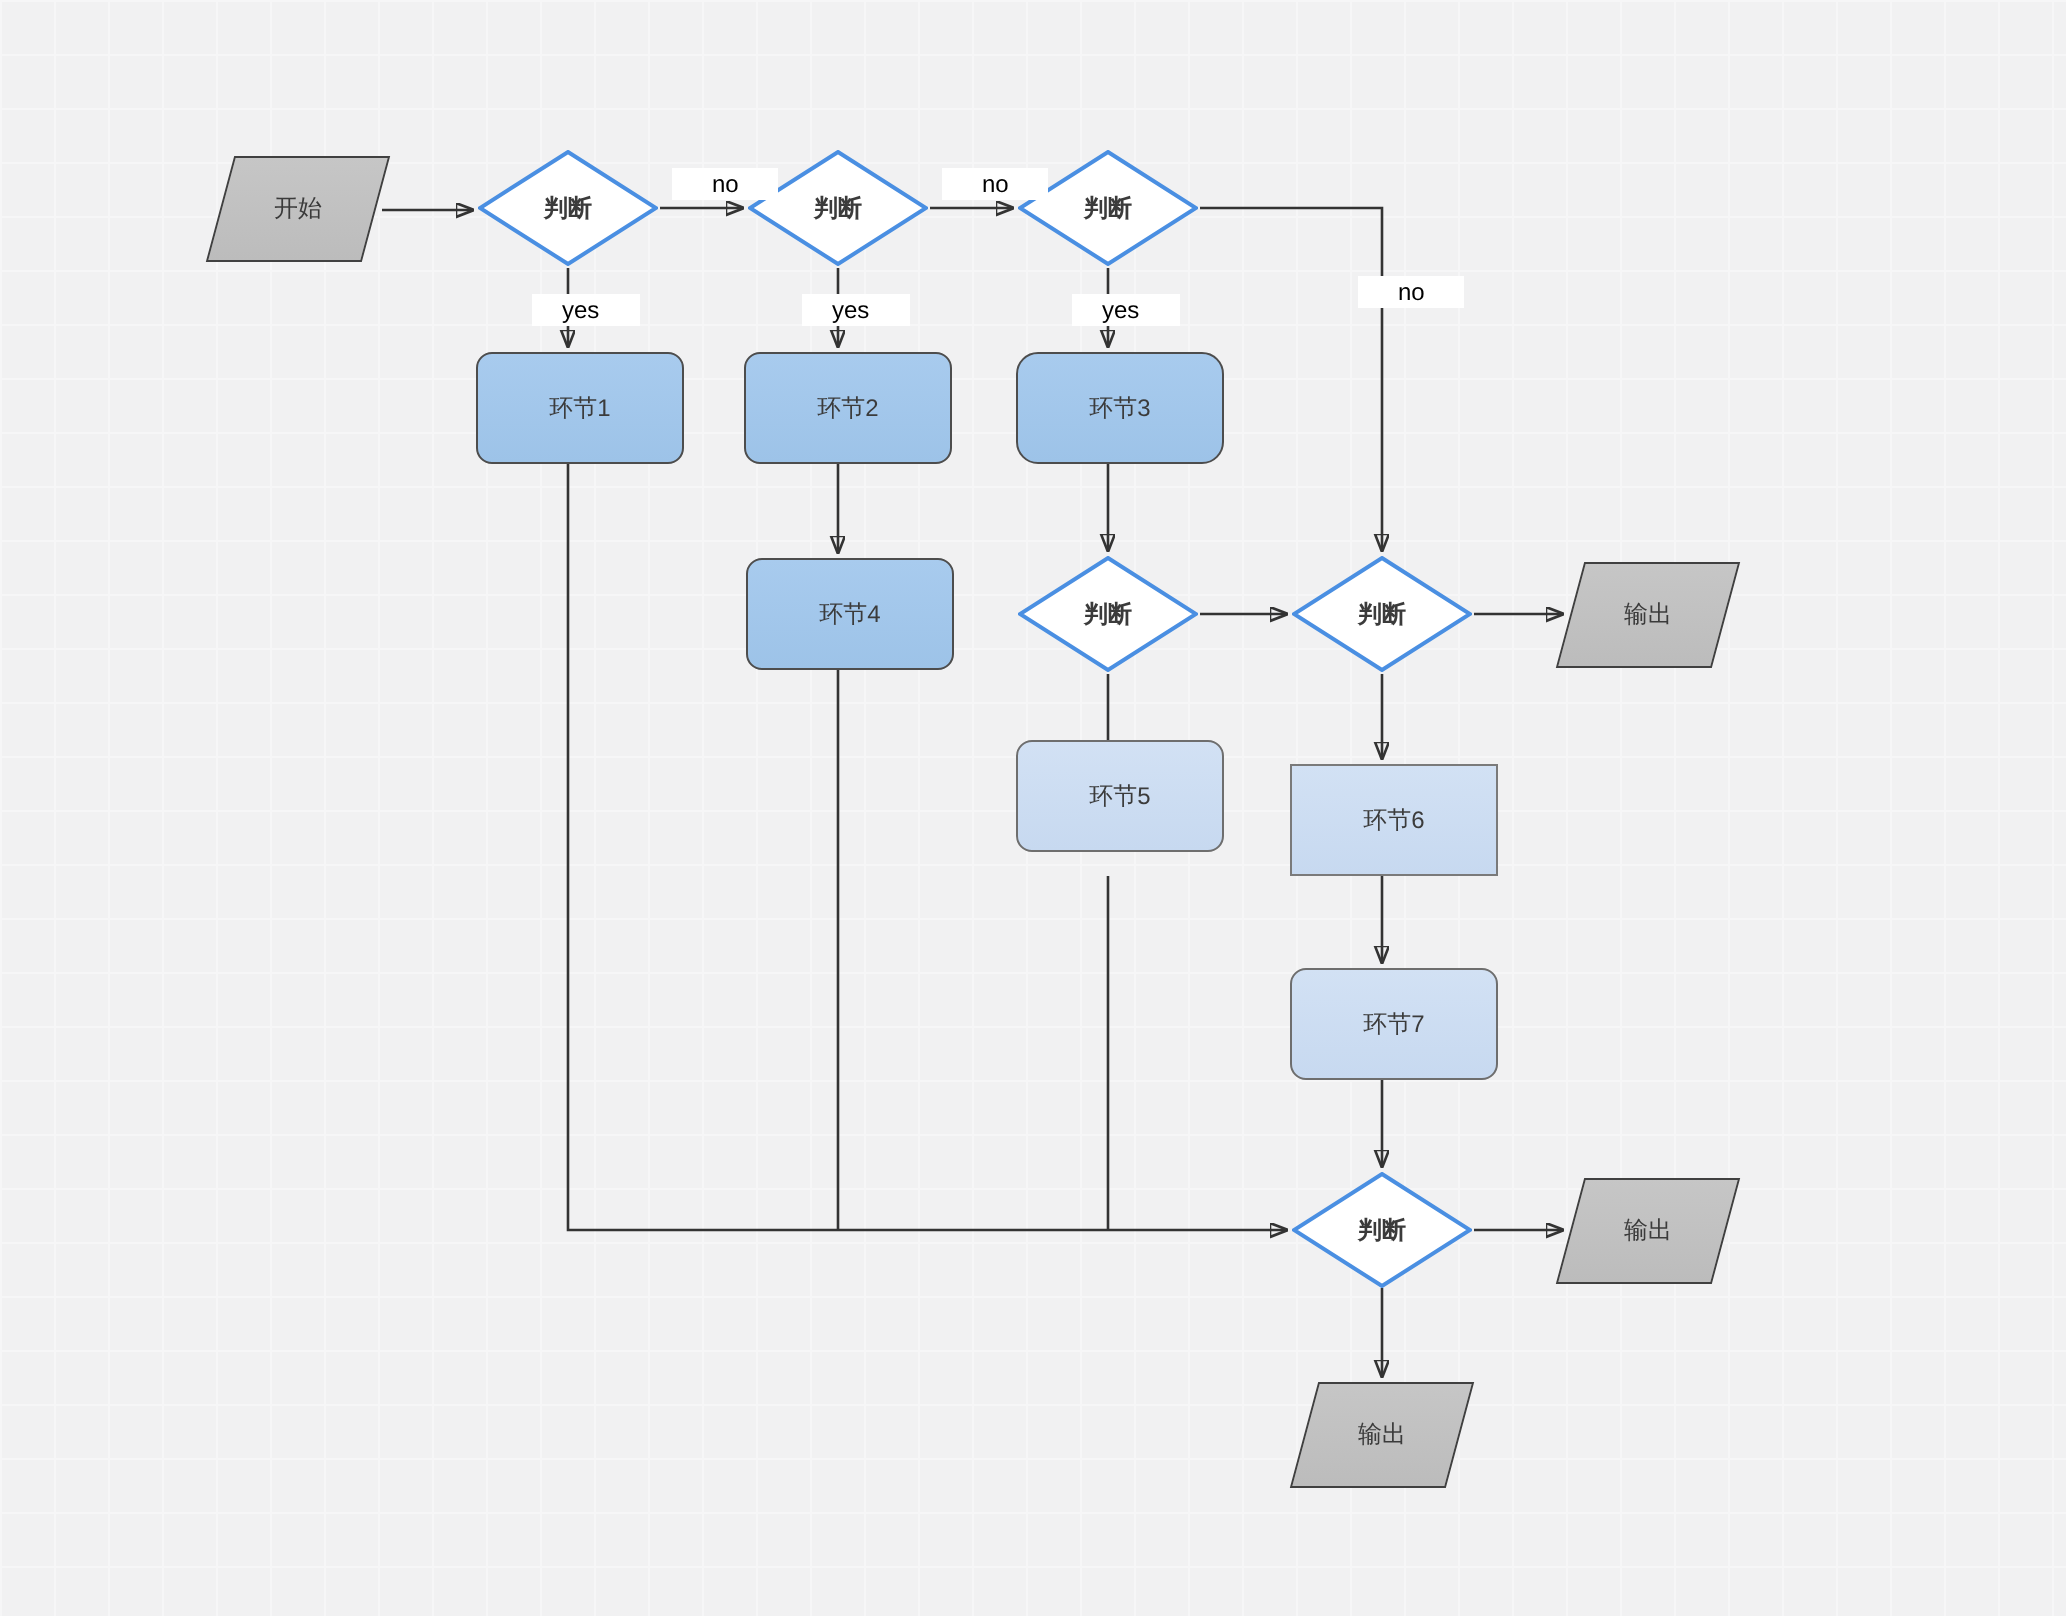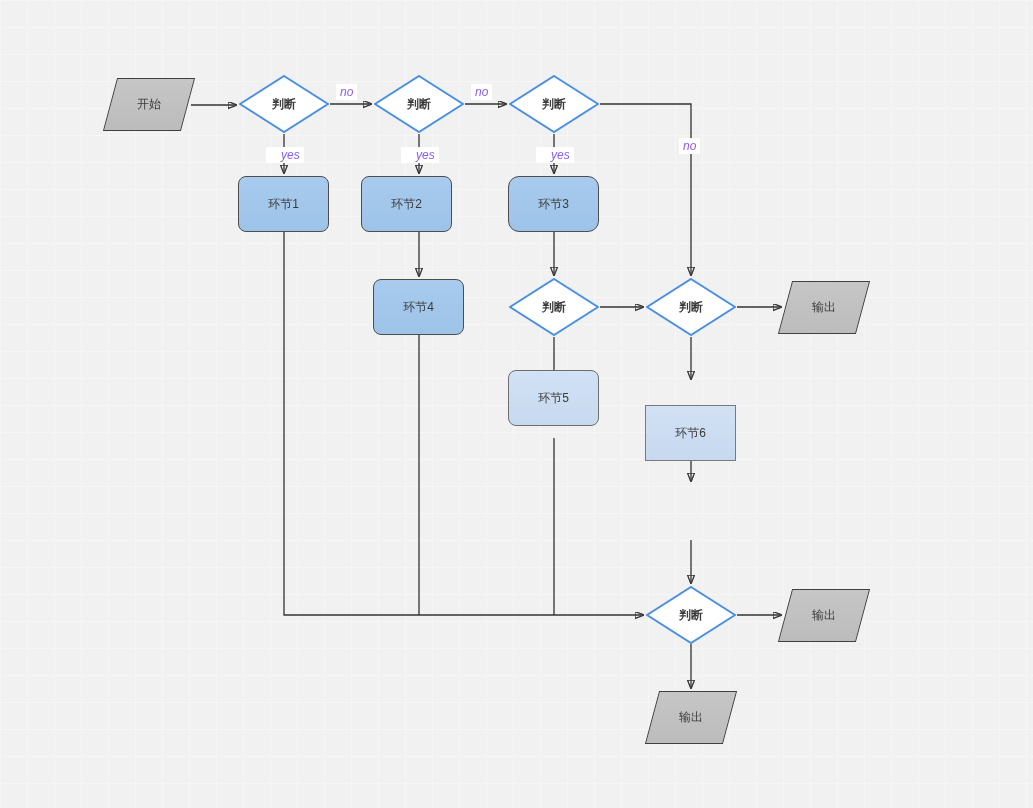--- a/index.html
+++ b/index.html
@@ -15,21 +15,21 @@
       linear-gradient(to right, #f6f6f7 1px, transparent 1px),
       linear-gradient(to bottom, #f6f6f7 1px, transparent 1px);
     background-size:27px 27px;
     overflow:hidden;
   }
   .edges{position:absolute;left:0;top:0;width:1033px;height:808px;}
   .edges path{fill:none;stroke:#333;stroke-width:1.3px;}
   .node{position:absolute;display:flex;align-items:center;justify-content:center;
         font-size:12px;color:#3b3b3b;box-sizing:border-box;}
   .step{
-    width:91px;height:56px;
+    width:104px;height:56px;
     border:1px solid #4d4d4d;
     border-radius:8px;
     background:linear-gradient(#a8cbee,#9dc3e8);
   }
   .step-light{
     background:linear-gradient(#d2e1f4,#c7d9f0);
     border:1px solid #6e6e6e;
   }
   .step-square{border-radius:0;border:1px solid #7a7a7a;}
   .diamond{width:90px;height:58px;}
@@ -37,22 +37,22 @@
   .diamond .lbl{position:relative;z-index:2;font-weight:bold;}
   .para{width:92px;height:53px;}
   .para .skew{
     position:absolute;left:7px;right:7px;top:0;bottom:0;
     background:linear-gradient(#c6c6c6,#bcbcbc);
     border:1px solid #404040;
     transform:skewX(-15deg);
   }
   .para .lbl{position:relative;z-index:2;}
   .edge-label{
-    position:absolute;background:#fff;color:#8b5cf6;
-    font-size:12px;line-height:14px;padding:1px 4px;z-index:3;font-style:italic;
+    position:absolute;background:#fff;color:#000000;
+    font-size:12px;line-height:14px;padding:1px 20px;z-index:3;
   }
   .edge-label.yes{padding-left:15px;}
 </style>
 </head>
 <body>
 
 <div class="canvas">
 
   <svg class="edges" width="1033" height="808" viewBox="0 0 1033 808">
     <defs>
@@ -109,21 +109,21 @@
   <div class="node diamond" style="left:509px;top:75px;">
     <svg width="90" height="58">
         <polygon points="45,1 89,29 45,57 1,29" fill="#ffffff" stroke="#4a8fe2" stroke-width="2"></polygon>
       </svg>
     <span class="lbl">判断</span>
   </div>
 
   <div class="node step" style="left:238px;top:176px;">
     <span>环节1</span>
   </div>
-  <div class="node step" style="left:361px;top:176px;">
+  <div class="node step" style="left:372px;top:176px;">
     <span>环节2</span>
   </div>
   <div class="node step" style="left:508px;top:176px;border-radius:11px;">
     <span>环节3</span>
   </div>
   <div class="node step" style="left:373px;top:279px;text-align:center;">
     <span>环节4</span>
   </div>
 
   <div class="node diamond" style="left:509px;top:278px;">
@@ -140,22 +140,25 @@
   </div>
 
   <div class="node para" style="left:778px;top:281px;">
     <div class="skew"></div>
     <span class="lbl">输出</span>
   </div>
 
   <div class="node step step-light" style="left:508px;top:370px;">
     <span>环节5</span>
   </div>
-  <div class="node step step-light step-square" style="left:645px;top:382px;margin-top:23px;">
+  <div class="node step step-light step-square" style="left:645px;top:382px;">
     <span>环节6</span>
+  </div>
+  <div class="node step step-light" style="left:645px;top:484px;">
+    <span>环节7</span>
   </div>
 
   <div class="node diamond" style="left:646px;top:586px;">
     <svg width="90" height="58">
         <polygon points="45,1 89,29 45,57 1,29" fill="#ffffff" stroke="#4a8fe2" stroke-width="2"></polygon>
       </svg>
     <span class="lbl">判断</span>
   </div>
 
   <div class="node para" style="left:778px;top:589px;">

